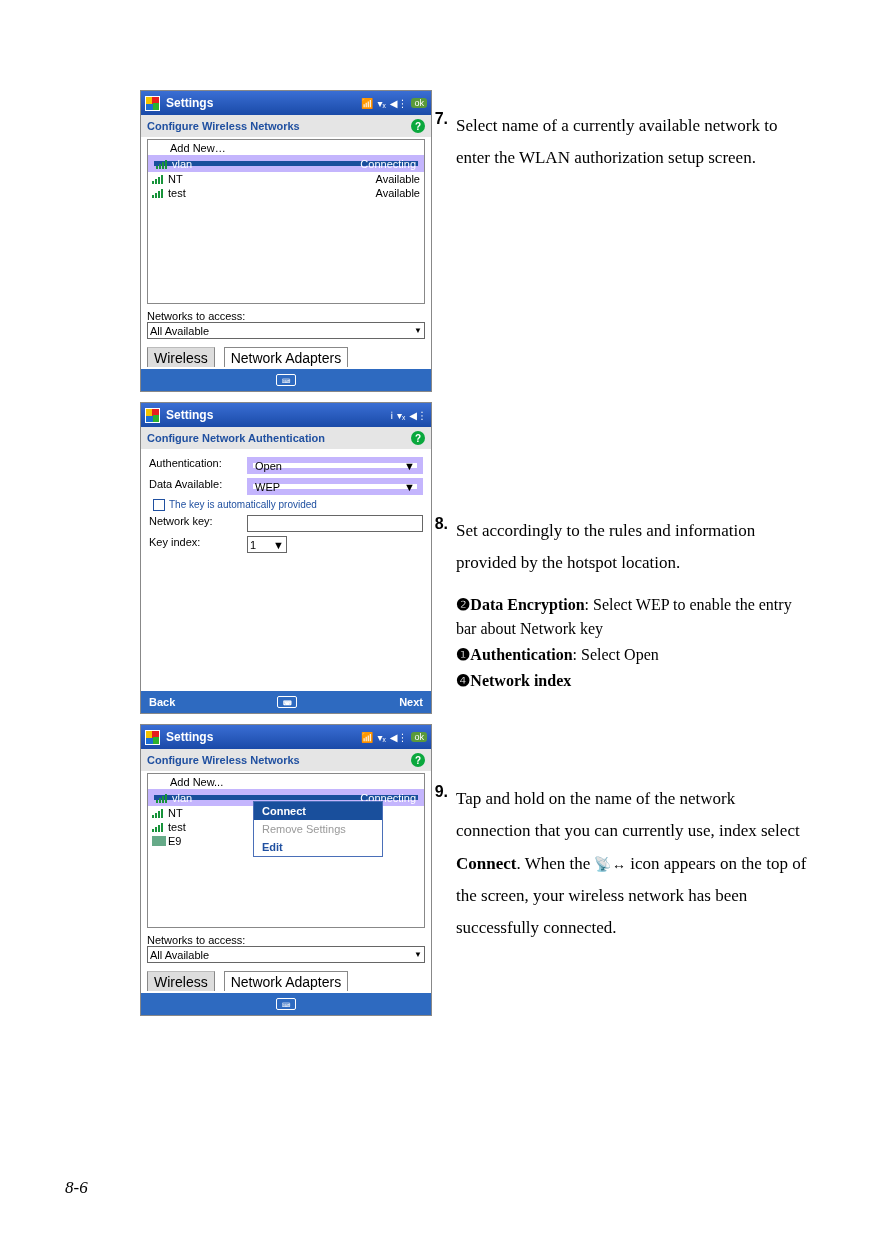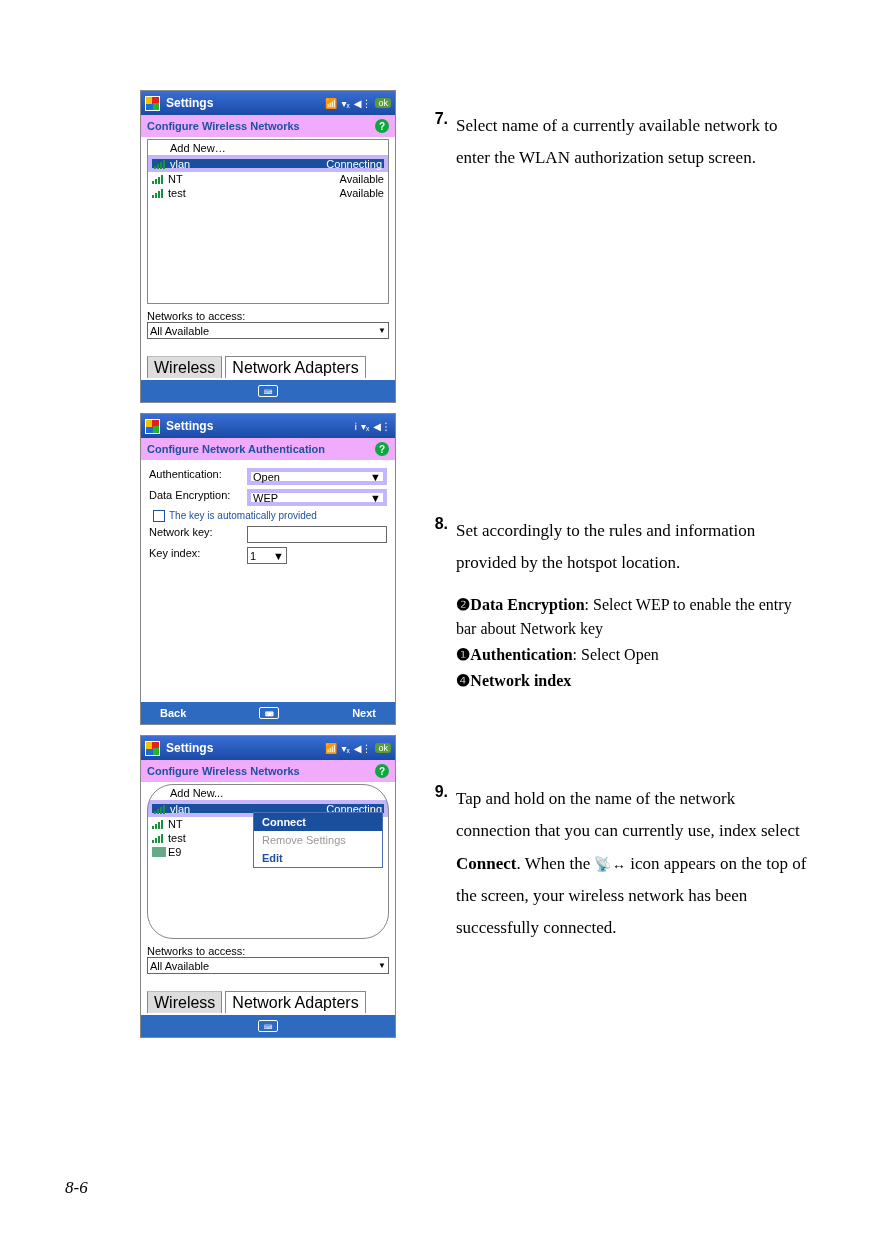--- a/index.html
+++ b/index.html
@@ -10,56 +10,56 @@
   .step { display: flex; gap: 8px; margin-bottom: 14px; }
   .step-num { font-family: "Arial Narrow", Arial, sans-serif; font-weight: bold; font-size: 16px; min-width: 18px; text-align: right; }
   .step-text { font-family: "Times New Roman", serif; font-size: 17px; line-height: 1.9; }
   .step-text b { font-weight: bold; }
   .bullets { margin-left: 26px; font-family: "Times New Roman", serif; font-size: 16px; line-height: 1.5; }
   .bullet-row { display: flex; gap: 4px; margin-bottom: 2px; }
   .bullet-num { font-weight: bold; }
   .page-num { position: absolute; bottom: 40px; left: 65px; font-family: "Times New Roman", serif; font-style: italic; font-size: 17px; }
 
   
-  .mock { border: 1px solid #888; width: 256px; background: #fff; font-family: Tahoma, sans-serif; font-size: 11px; }
+  .mock { border: 1px solid #888; width: 292px; background: #fff; font-family: Tahoma, sans-serif; font-size: 11px; }
   .titlebar { background: linear-gradient(#3a6ed4,#1a4aa8); color: #fff; height: 24px; display: flex; align-items: center; padding: 0 4px; gap: 6px;}
   .flag { width: 15px; height: 15px; background:
     conic-gradient(from 0deg, #e81e1e 0 90deg, #2cb12c 90deg 180deg, #1a6dd4 180deg 270deg, #f3c300 270deg 360deg);
     border: 1px solid #fff; }
   .titlebar .ttl { font-weight: bold; font-size: 12px; flex: 1; }
   .sysicons { display: flex; gap: 4px; font-size: 10px; align-items:center;}
   .ok-btn { background:#5a9a3a; color:#fff; border-radius:3px; padding:0 3px; font-size:9px;}
-  .subheader { background: #f0abfc; color: #2050a0; font-weight: bold; padding: 4px 6px; display:flex; align-items:center; justify-content:space-between;}
+  .subheader { background: #e5e5e5; color: #2050a0; font-weight: bold; padding: 4px 6px; display:flex; align-items:center; justify-content:space-between;}
   .help { width:14px; height:14px; border-radius:50%; background:#0aa83d; color:#fff; font-size:10px; font-weight:bold; display:flex; align-items:center; justify-content:center;}
   .wbody { padding: 2px 6px; background:#fff; }
   .listbox { border: 1px solid #888; height: 165px; background:#fff; font-size:11px; overflow:hidden;}
   .listbox .add { padding: 2px 10px 1px 22px; border-bottom:0; }
   .netrow { display:flex; align-items:center; padding:1px 4px; gap:2px;}
   .netrow.sel { background:#194f9c; color:#fff; }
   .sig { width:12px; height:10px; display:inline-flex; align-items:flex-end; gap:1px; margin-right:2px;}
   .sig span{ width:2px; background:#17933a; display:inline-block;}
   .sig span:nth-child(1){height:3px}.sig span:nth-child(2){height:5px}.sig span:nth-child(3){height:7px}.sig span:nth-child(4){height:9px}
   .netrow .status{ margin-left:auto; }
   .lbl { margin-top:6px; font-size:11px; }
   .dd { width:100%; border:1px solid #666; font-size:11px; height:17px; padding:0 2px; background:#fff; display:flex; align-items:center; justify-content:space-between;}
   .dd .ar{ font-size:8px;}
-  .tabs { margin-top:17px; display:flex; gap:3px; font-size:16px;}
+  .tabs { margin-top:8px; display:flex; gap:9px; font-size:14px;}
   .tab { border:1px solid #888; border-bottom:none; padding:2px 6px 1px; background:#fff;}
   .tab.inactive{ background:#ddd; border-top-color:#bbb;}
   .bottombar{ background:#2e6ac0; height:22px; display:flex; align-items:center; justify-content:center; color:#fff;}
   .kbd-ic{ width:20px; height:12px; border:1px solid #fff; border-radius:2px; display:flex; align-items:center; justify-content:center; font-size:6px;}
   .configbody { padding:4px 8px; }
   .frow{ display:flex; margin:4px 0; gap:6px;}
   .frow label{ width:92px; font-size:11px;}
-  .sel{ border:4px solid #c4b5fd; height:17px; flex:1; display:flex; align-items:center; justify-content:space-between; padding:0 2px; font-size:11px;}
+  .sel{ border:6px solid #c4b5fd; height:17px; flex:1; display:flex; align-items:center; justify-content:space-between; padding:0 2px; font-size:11px;}
   .chk{ width:12px;height:12px;border:1px solid #2050a0;}
   .chklbl{ color:#2050a0; font-size:10px; white-space:nowrap;}
   .inp{ border:1px solid #666; height:17px; flex:1;}
   .smallsel{ border:1px solid #666; width:40px; height:17px; display:flex;align-items:center;justify-content:space-between;padding:0 2px;font-size:11px;}
-  .backnext{ background:#2e6ac0; color:#fff; height:22px; display:flex; align-items:center; justify-content:space-between; padding:0 19px; font-size:11px; font-weight:bold;}
+  .backnext{ background:#2e6ac0; color:#fff; height:22px; display:flex; align-items:center; justify-content:space-between; padding:0 8px; font-size:11px; font-weight:bold;}
   .ctxmenu{ position:absolute; background:#fff; border:1px solid #4a6fb8; width:130px; font-size:11px;}
   .ctxmenu div{ padding:3px 8px;}
   .ctxmenu .hi{ background:#194f9c; color:#fff; font-weight:bold;}
   .ctxmenu .dim{ color:#999;}
   .ctxmenu .edl{ color:#2050a0; font-weight:bold;}
   .blurred { filter: blur(0.6px); }
   .step-block { margin-bottom: 40px; }
   .step7-spacer { height: 300px; }
   .step8-spacer { height: 50px; }
   .net-ic{width:14px;height:10px;display:inline-block;background:#6a8;position:relative;}
@@ -150,21 +150,21 @@
       </div>
       <div class="configbody">
         <div class="frow">
           <label>Authentication:</label>
           <div class="sel">
             <span>Open</span>
             <span class="ar">▼</span>
           </div>
         </div>
         <div class="frow">
-          <label>Data Encryption:</label>
+          <label>Data Available:</label>
           <div class="sel">
             <span>WEP</span>
             <span class="ar">▼</span>
           </div>
         </div>
         <div class="frow" style="gap:4px; margin-left:4px;">
           <span class="chk"></span>
           <span class="chklbl">The key is automatically provided</span>
         </div>
         <div class="frow">
@@ -196,21 +196,21 @@
           <span>▾ₓ</span>
           <span>◀⋮</span>
           <span class="ok-btn">ok</span>
         </span>
       </div>
       <div class="subheader">
         <span>Configure Wireless Networks</span>
         <span class="help">?</span>
       </div>
       <div class="wbody" style="position:relative;">
-        <div class="listbox" style="height:155px;border-radius:26px;">
+        <div class="listbox" style="height:155px;">
           <div class="add">Add New...</div>
           <div class="netrow sel">
             <span class="sig">
                 <span></span>
                 <span></span>
                 <span></span>
                 <span></span>
               </span>
             <span>vlan</span>
             <span class="status">Connecting</span>

